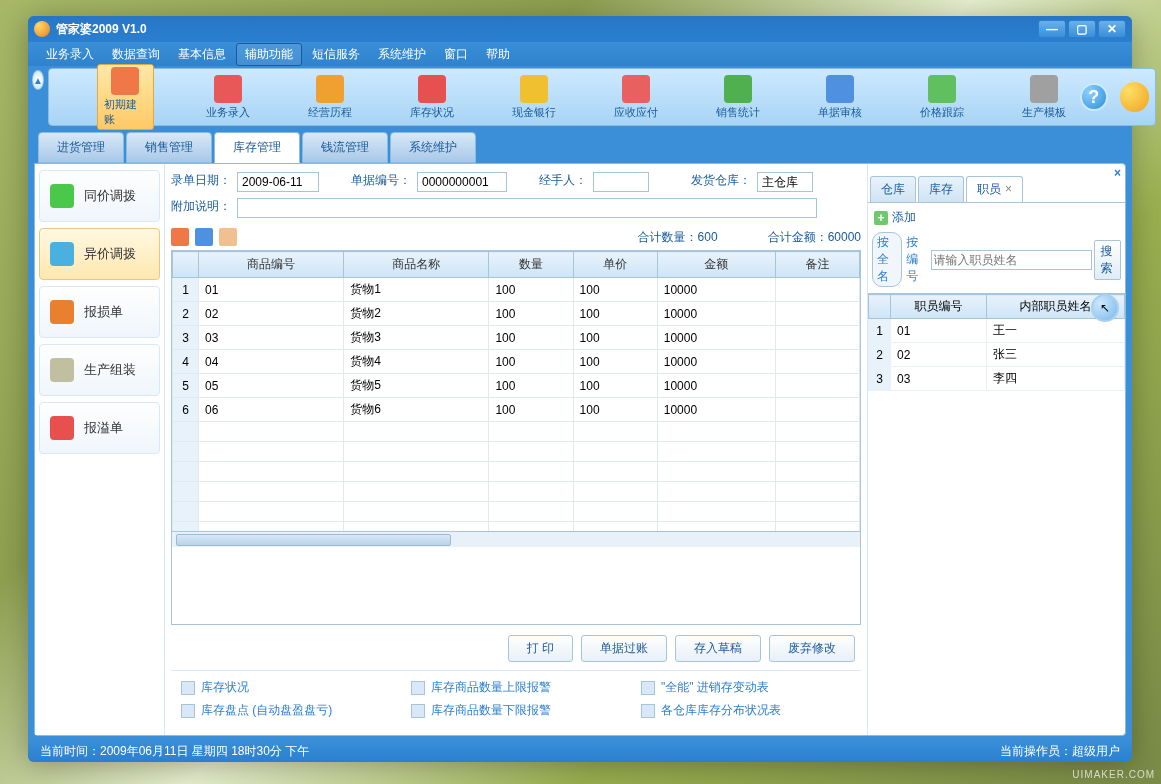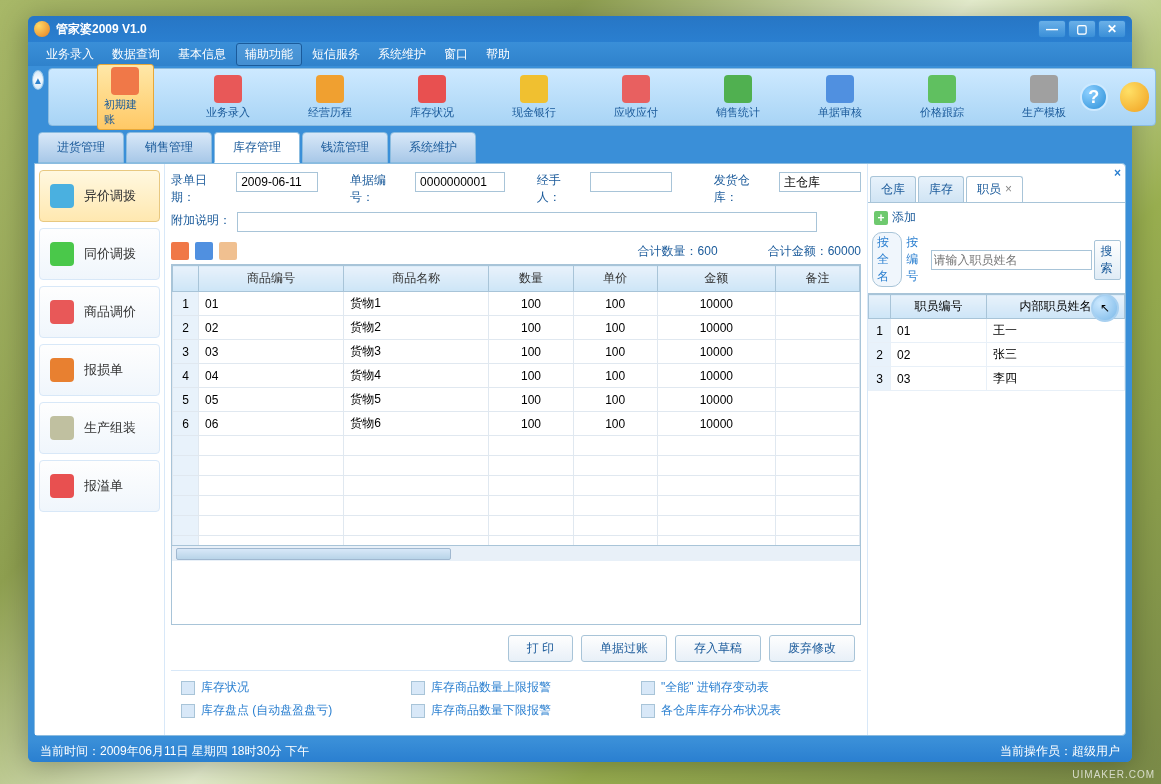--- a/index.html
+++ b/index.html
@@ -40,32 +40,32 @@
 .nav-item.active { background: linear-gradient(#fff8e0, #ffe8b0); border-color: #e8c880; }
 .nav-icon { width: 24px; height: 24px; border-radius: 4px; }
 .nav-label { color: #333; font-size: 13px; }
 
 .maincol { flex: 1; display: flex; flex-direction: column; padding: 8px 6px; }
 .form-row { display: flex; align-items: flex-start; gap: 6px; margin-bottom: 6px; }
 .form-label { color: #1a5a9a; }
 .form-input { border: 1px solid #a8c4d8; padding: 2px 4px; height: 20px; background: #fff; }
 .form-input.w80 { width: 82px; }
 .form-input.w90 { width: 90px; }
-.form-input.w70 { width: 82px; }
+.form-input.w70 { width: 56px; }
 .form-input.long { flex: 1; max-width: 580px; }
 
 .grid-toolbar { display: flex; align-items: center; gap: 6px; padding: 4px 0; }
 .small-icon { width: 18px; height: 18px; border-radius: 2px; cursor: pointer; }
 .totals { margin-left: auto; display: flex; gap: 50px; color: #1a5a9a; }
 
 .grid { flex: 1; border: 1px solid #a8c4d8; background: #fff; overflow: hidden; }
 .grid table { width: 100%; border-collapse: collapse; }
 .grid th { background: linear-gradient(#e8f2fb, #cde5f7); border: 1px solid #a8c4d8; padding: 4px; font-weight: normal; color: #333; text-align: center; }
 .grid td { border: 1px solid #e0e8f0; padding: 3px 6px; height: 20px; }
-.grid td.num { text-align: center; }
+.grid td.num { text-align: left; }
 .grid td.idx { background: #e8f2fb; text-align: center; width: 26px; }
 .grid-scroll { height: 280px; overflow-y: auto; }
 .hscroll { height: 16px; background: #e8f0f8; border-top: 1px solid #a8c4d8; display: flex; align-items: center; }
 .hscroll-thumb { width: 40%; height: 12px; background: linear-gradient(#d8e8f8, #b8d4e8); border: 1px solid #a0b8d0; border-radius: 2px; margin-left: 4px; }
 
 .action-row { display: flex; justify-content: flex-end; gap: 8px; padding: 10px 6px 8px 6px; }
 .btn { padding: 4px 18px; background: linear-gradient(#fefefe, #e8f0f8); border: 1px solid #a8c4d8; border-radius: 3px; color: #1a5a9a; cursor: pointer; }
 
 .quick-links { border-top: 1px solid #d8e8f8; padding: 8px 10px; display: grid; grid-template-columns: 1fr 1fr 1fr; gap: 6px 20px; }
 .qlink { display: flex; align-items: center; gap: 6px; color: #2a7fd0; cursor: pointer; }
@@ -175,31 +175,27 @@
   <div class="tabs" id="maintabs">
       <div class="tab">进货管理</div>
       <div class="tab">销售管理</div>
       <div class="tab active">库存管理</div>
       <div class="tab">钱流管理</div>
       <div class="tab">系统维护</div>
     </div>
 
   <div class="workarea">
     <div class="leftnav" id="leftnav">
+        <div class="nav-item">
+          <div class="nav-icon" style="background:#4ac84a"></div>
+          <span class="nav-label">同价调拨</span>
+        </div>
         <div class="nav-item active">
           <div class="nav-icon" style="background:#4ab0e0"></div>
           <span class="nav-label">异价调拨</span>
-        </div>
-        <div class="nav-item">
-          <div class="nav-icon" style="background:#4ac84a"></div>
-          <span class="nav-label">同价调拨</span>
-        </div>
-        <div class="nav-item">
-          <div class="nav-icon" style="background:#e85858"></div>
-          <span class="nav-label">商品调价</span>
         </div>
         <div class="nav-item">
           <div class="nav-icon" style="background:#e88030"></div>
           <span class="nav-label">报损单</span>
         </div>
         <div class="nav-item">
           <div class="nav-icon" style="background:#c0c0a0"></div>
           <span class="nav-label">生产组装</span>
         </div>
         <div class="nav-item">

